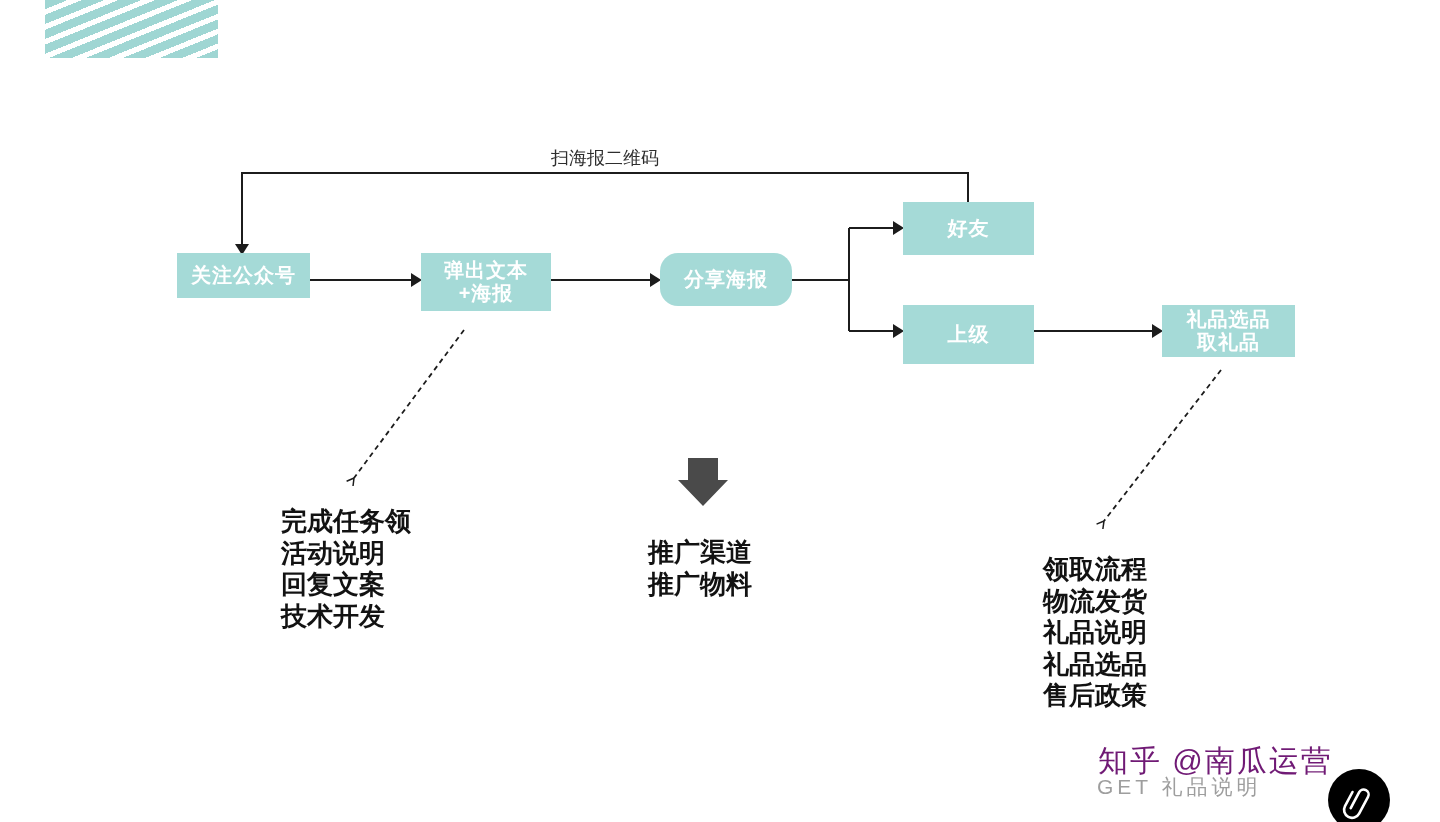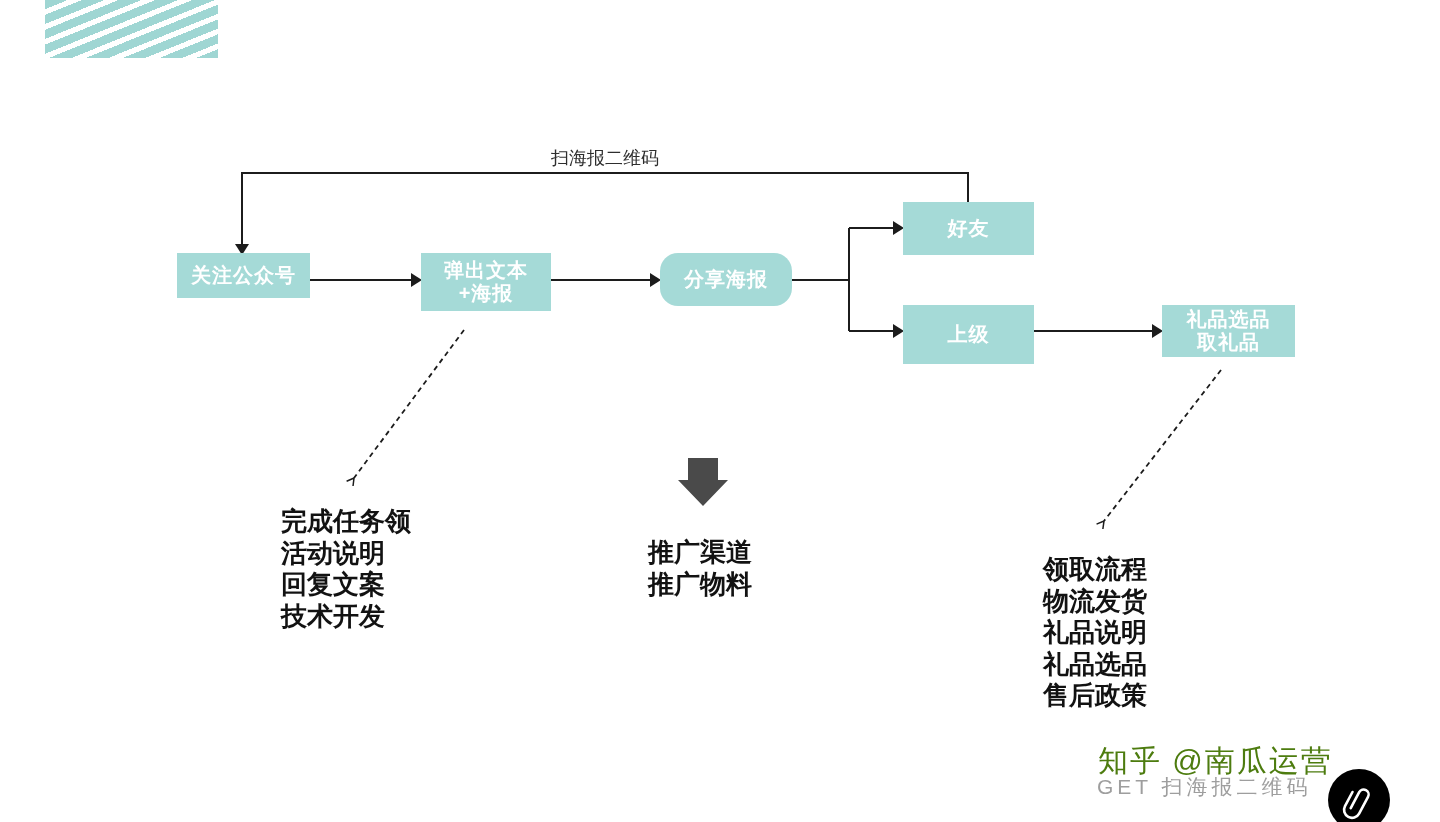--- a/index.html
+++ b/index.html
@@ -64,21 +64,21 @@
     white-space: nowrap;
   }
   .note-left   { left: 281px;  top: 506px; }
   .note-middle { left: 648px;  top: 537px; }
   .note-right  { left: 1043px; top: 554px; }
   
   .wm-brand {
     position: absolute;
     left: 1098px; top: 741px;
     font-size: 30px;
-    color: #4d7c0f;
+    color: #701a75;
     letter-spacing: 2px;
     z-index: 3;
     white-space: nowrap;
   }
   .wm-studio {
     position: absolute;
     left: 1097px; top: 773px;
     font-size: 21px;
     color: #9e9e9e;
     letter-spacing: 4px;
@@ -166,21 +166,21 @@
 
   <div class="note note-right">
     <div>领取流程</div>
     <div>物流发货</div>
     <div>礼品说明</div>
     <div>礼品选品</div>
     <div>售后政策</div>
   </div>
 
   <div class="wm-brand">知乎 @南瓜运营</div>
-  <div class="wm-studio">GET 扫海报二维码</div>
+  <div class="wm-studio">GET 礼品说明</div>
 
   <svg class="wm-logo" viewBox="0 0 70 70" xmlns="http://www.w3.org/2000/svg">
     <circle cx="35" cy="36" r="31" fill="#000000"></circle>
     <g transform="translate(35,36) rotate(28)">
       <path d="M -3.5,11 V -7 a 5,5 0 0 1 10,0 V 12 a 8,8 0 0 1 -16,0 V -4" fill="none" stroke="#ffffff" stroke-width="2.6" stroke-linecap="round"></path>
     </g>
   </svg>
 
 </div>
 

